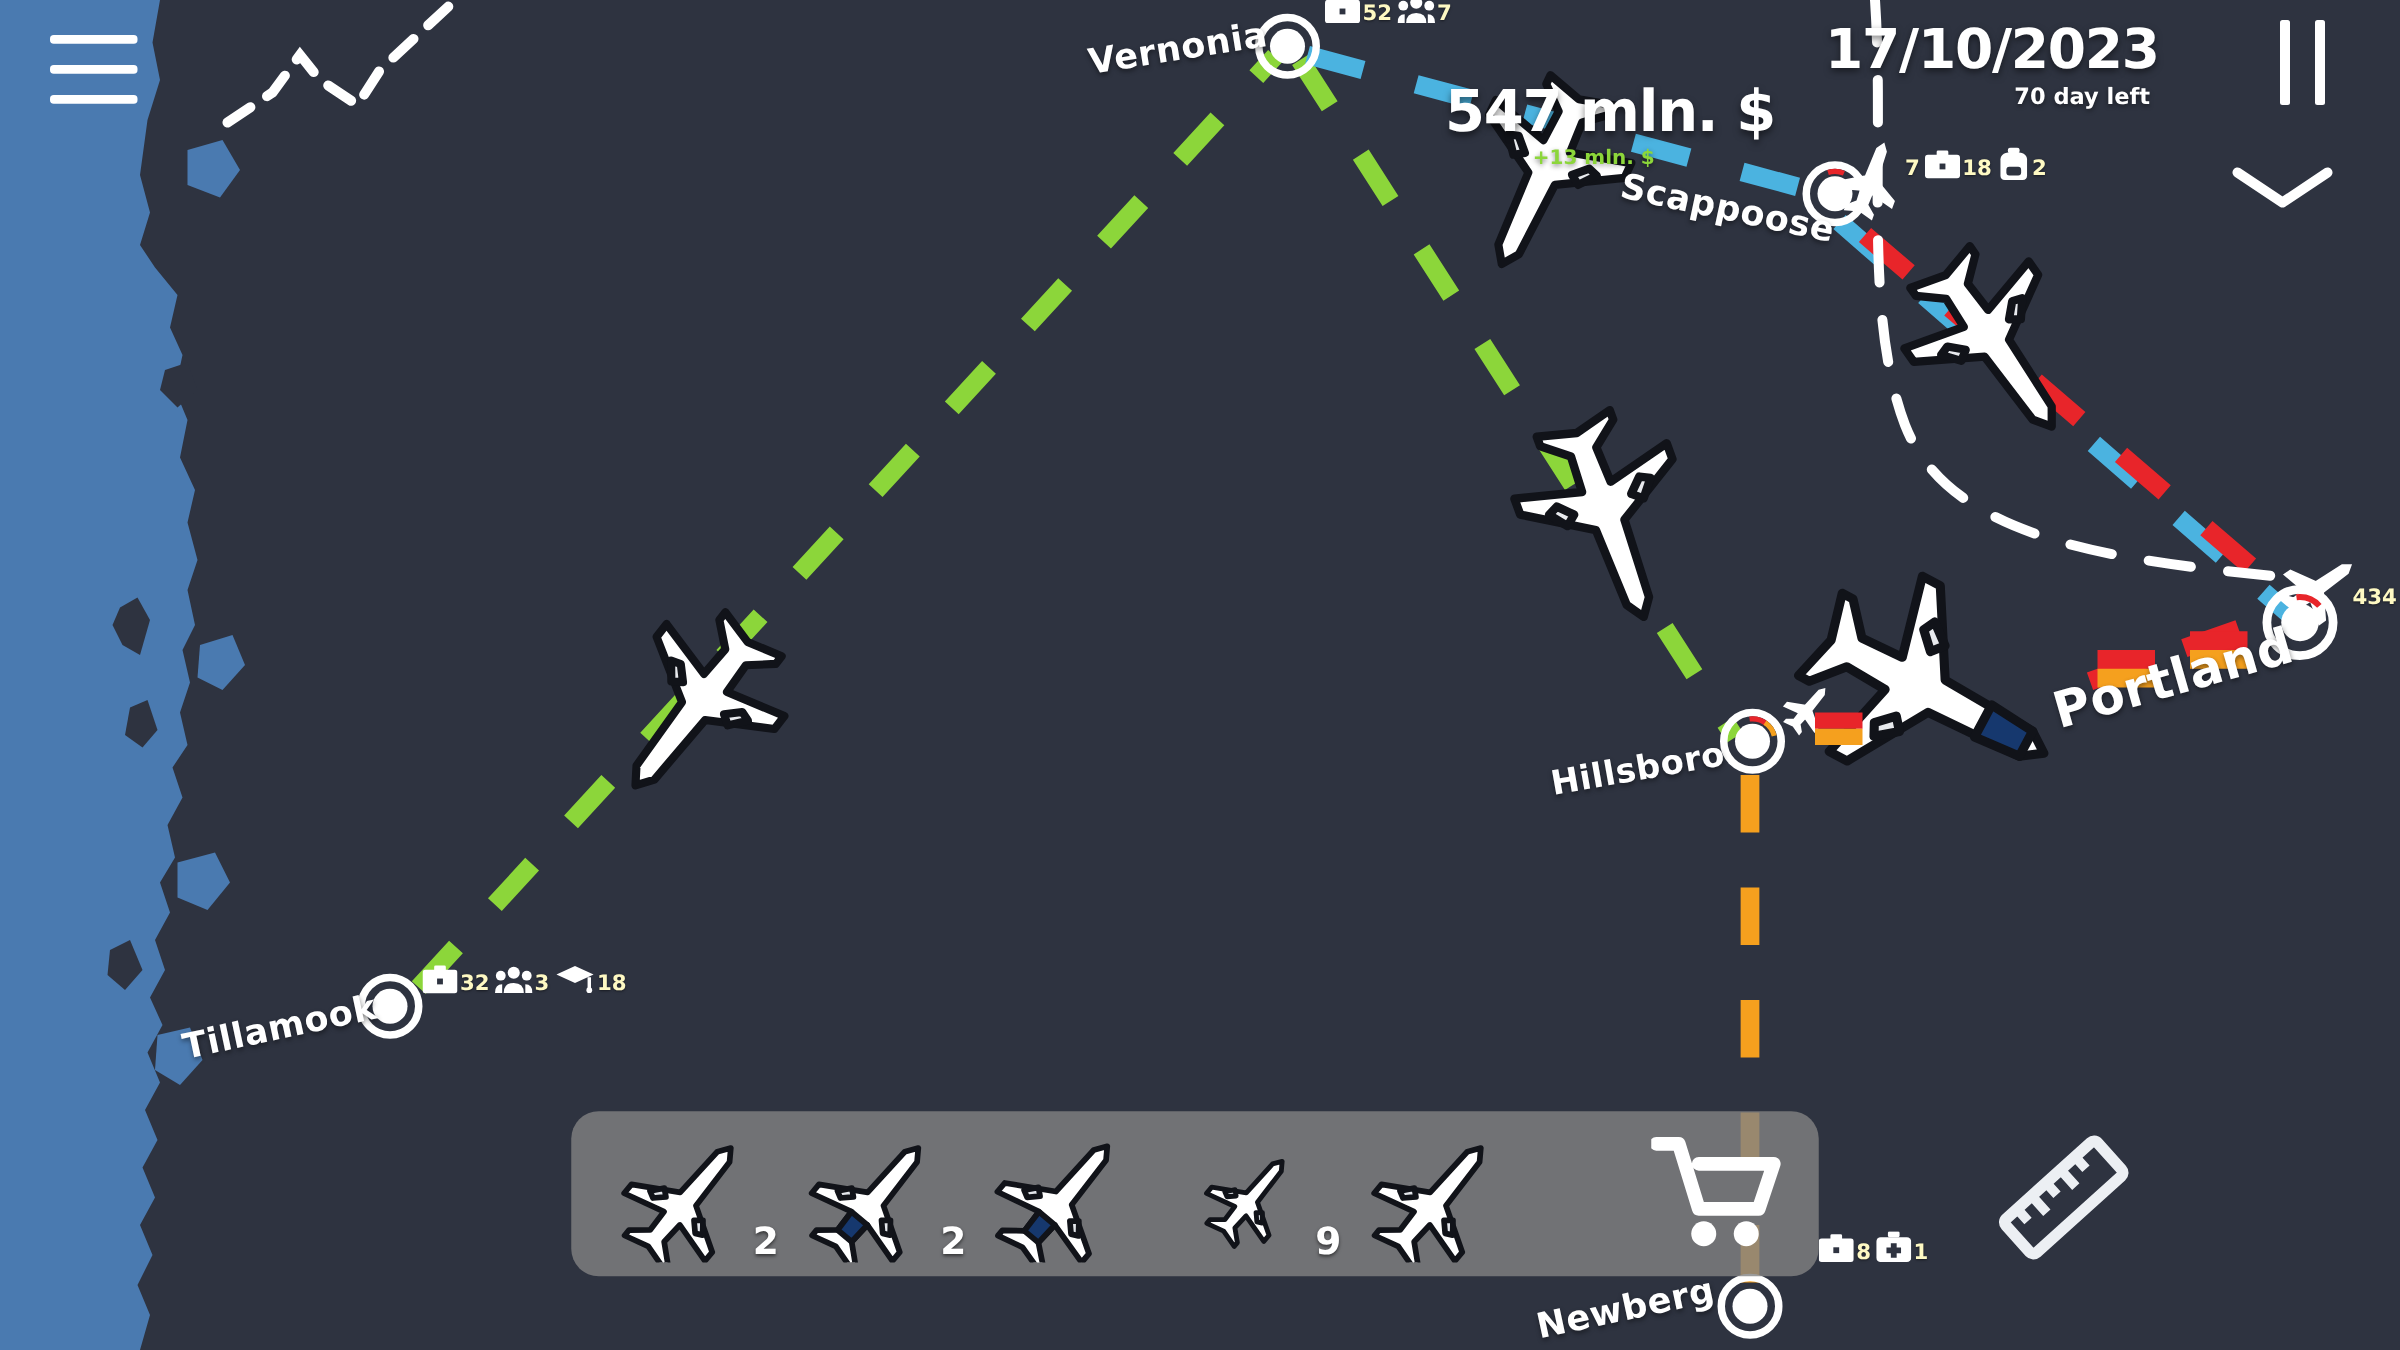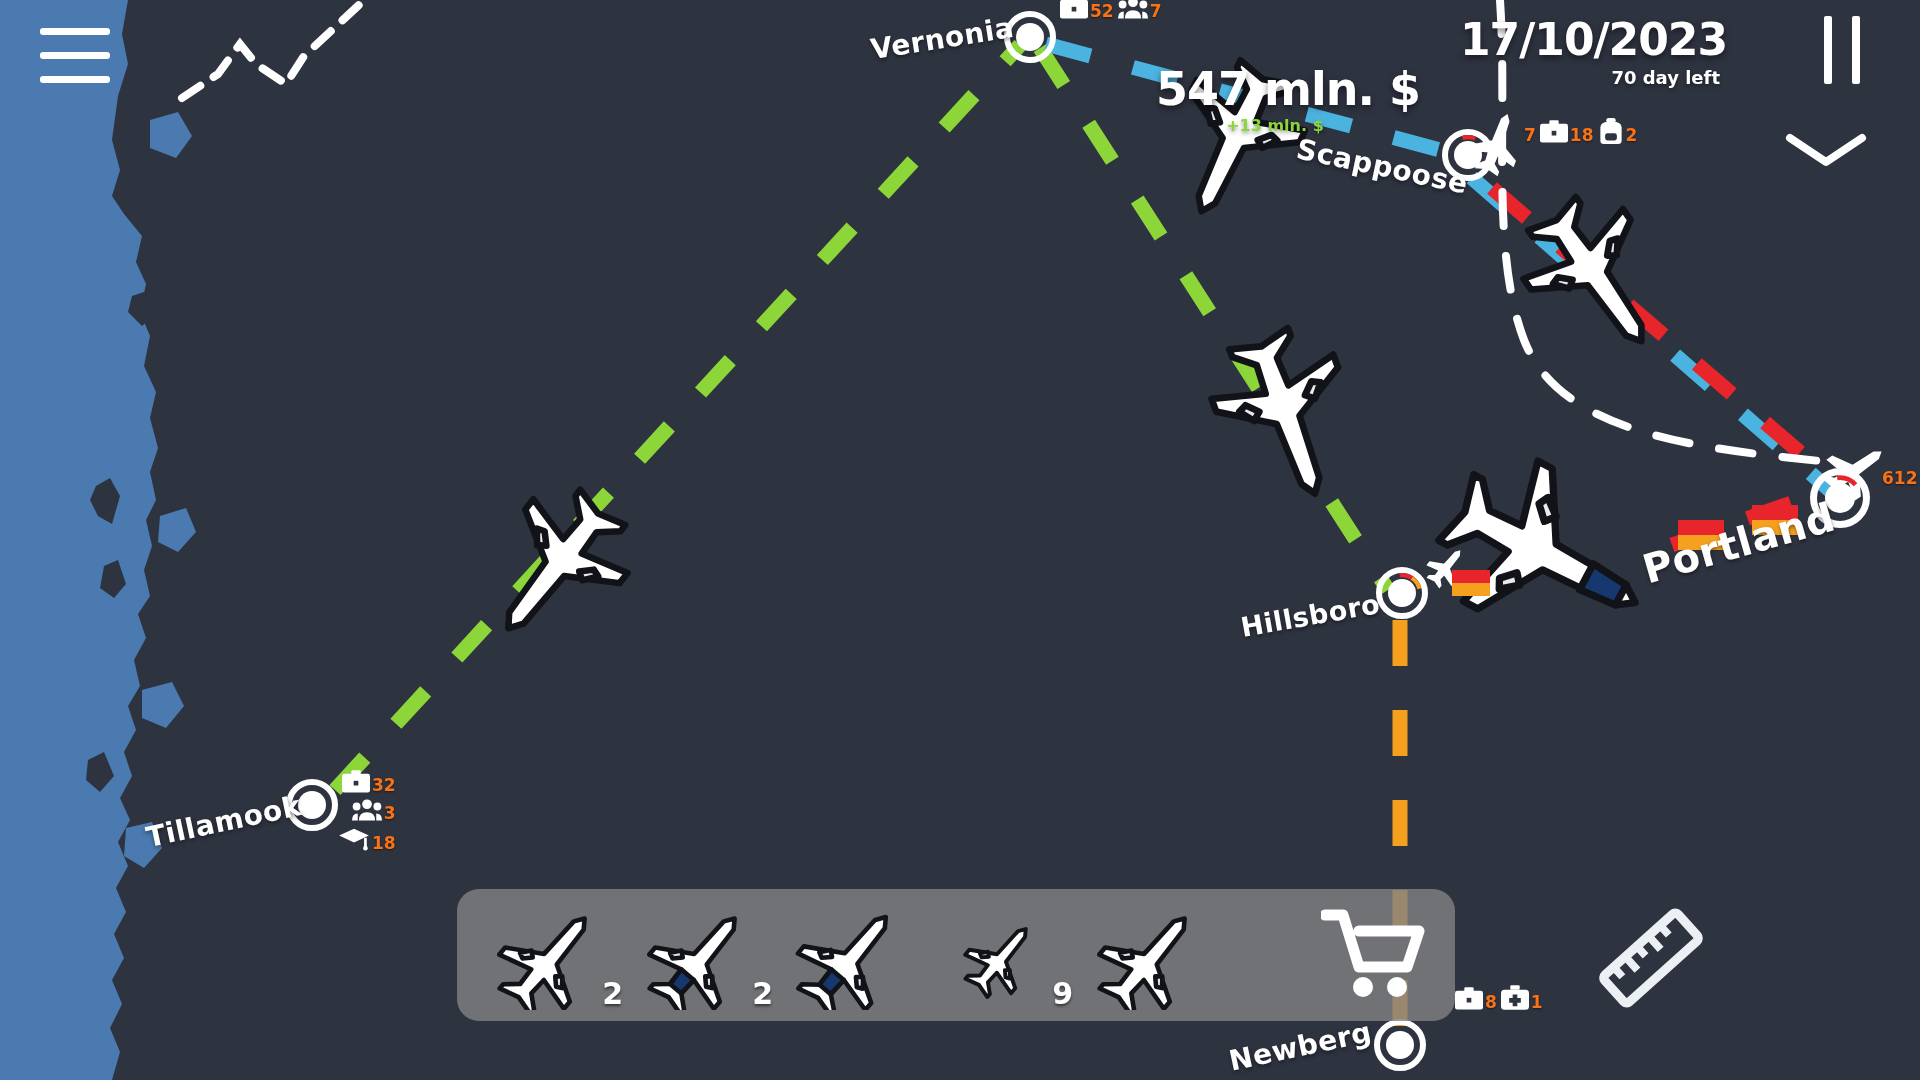--- a/index.html
+++ b/index.html
@@ -38,21 +38,21 @@
     font-family:"DejaVu Sans", sans-serif;
     white-space:nowrap; letter-spacing:.5px;
     text-shadow:0 2px 4px rgba(0,0,0,.45);
   }
 
   
   .stats { position:absolute; display:flex; align-items:flex-end; gap:4px; white-space:nowrap; }
   .stat { display:flex; align-items:flex-end; gap:2px; }
   .stat .glyph { display:block; }
   .stat .num {
-    color:#f97316; font-weight:bold; font-size:17px; line-height:1;
+    color:#fef9c3; font-weight:bold; font-size:17px; line-height:1;
     font-family:"DejaVu Sans", sans-serif;
     text-shadow:0 1px 2px rgba(0,0,0,.5);
   }
 
   
   .hud-money {
     position:absolute; color:#fff; text-align:right;
     font-family:"DejaVu Sans", sans-serif;
   }
   .hud-money .amount {
@@ -291,39 +291,39 @@
   <div class="airport" style="left:1840px; top:498px;">
     <div class="node-ring big">
       <svg class="gauge" viewBox="0 0 74 74">
         <circle cx="37" cy="37" r="26" fill="none" stroke="#E8252A" stroke-width="6" stroke-dasharray="26 138" stroke-dashoffset="-118"></circle>
       </svg>
     </div>
   </div>
   <div class="city-label" style="left:1640px; top:520px; font-size:40px; transform:rotate(-16deg);">Portland</div>
   <div class="stats" style="left:1882px; top:470px;">
     <div class="stat">
-      <span class="num">612</span>
+      <span class="num">434</span>
     </div>
   </div>
 
   <div class="airport" style="left:1402px; top:593px;">
     <div class="node-ring">
       <svg class="gauge" viewBox="0 0 64 64">
         <circle cx="32" cy="32" r="22" fill="none" stroke="#E8252A" stroke-width="5" stroke-dasharray="18 120" stroke-dashoffset="-100"></circle>
         <circle cx="32" cy="32" r="22" fill="none" stroke="#F5A01E" stroke-width="5" stroke-dasharray="16 122" stroke-dashoffset="-116"></circle>
       </svg>
     </div>
   </div>
   <div class="city-label" style="left:1240px; top:600px; font-size:27px; transform:rotate(-10deg);">Hillsboro</div>
 
   <div class="airport" style="left:312px; top:805px;">
     <div class="node-ring"></div>
   </div>
   <div class="city-label" style="left:145px; top:805px; font-size:28px; transform:rotate(-12deg);">Tillamook</div>
-  <div class="stats" style="left:338px; top:770px;flex-direction:column;">
+  <div class="stats" style="left:338px; top:770px;">
     <div class="stat">
       <svg class="glyph" width="28" height="24" viewBox="0 0 24 20">
         <rect x="8" y="0" width="8" height="4" rx="1" fill="#fff"></rect>
         <rect x="0" y="3" width="24" height="16" rx="2" fill="#fff"></rect>
         <rect x="10" y="9" width="4" height="4" fill="#2E3340"></rect>
       </svg>
       <span class="num">32</span>
     </div>
     <div class="stat">
       <svg class="glyph" width="30" height="24" viewBox="0 0 26 20">

